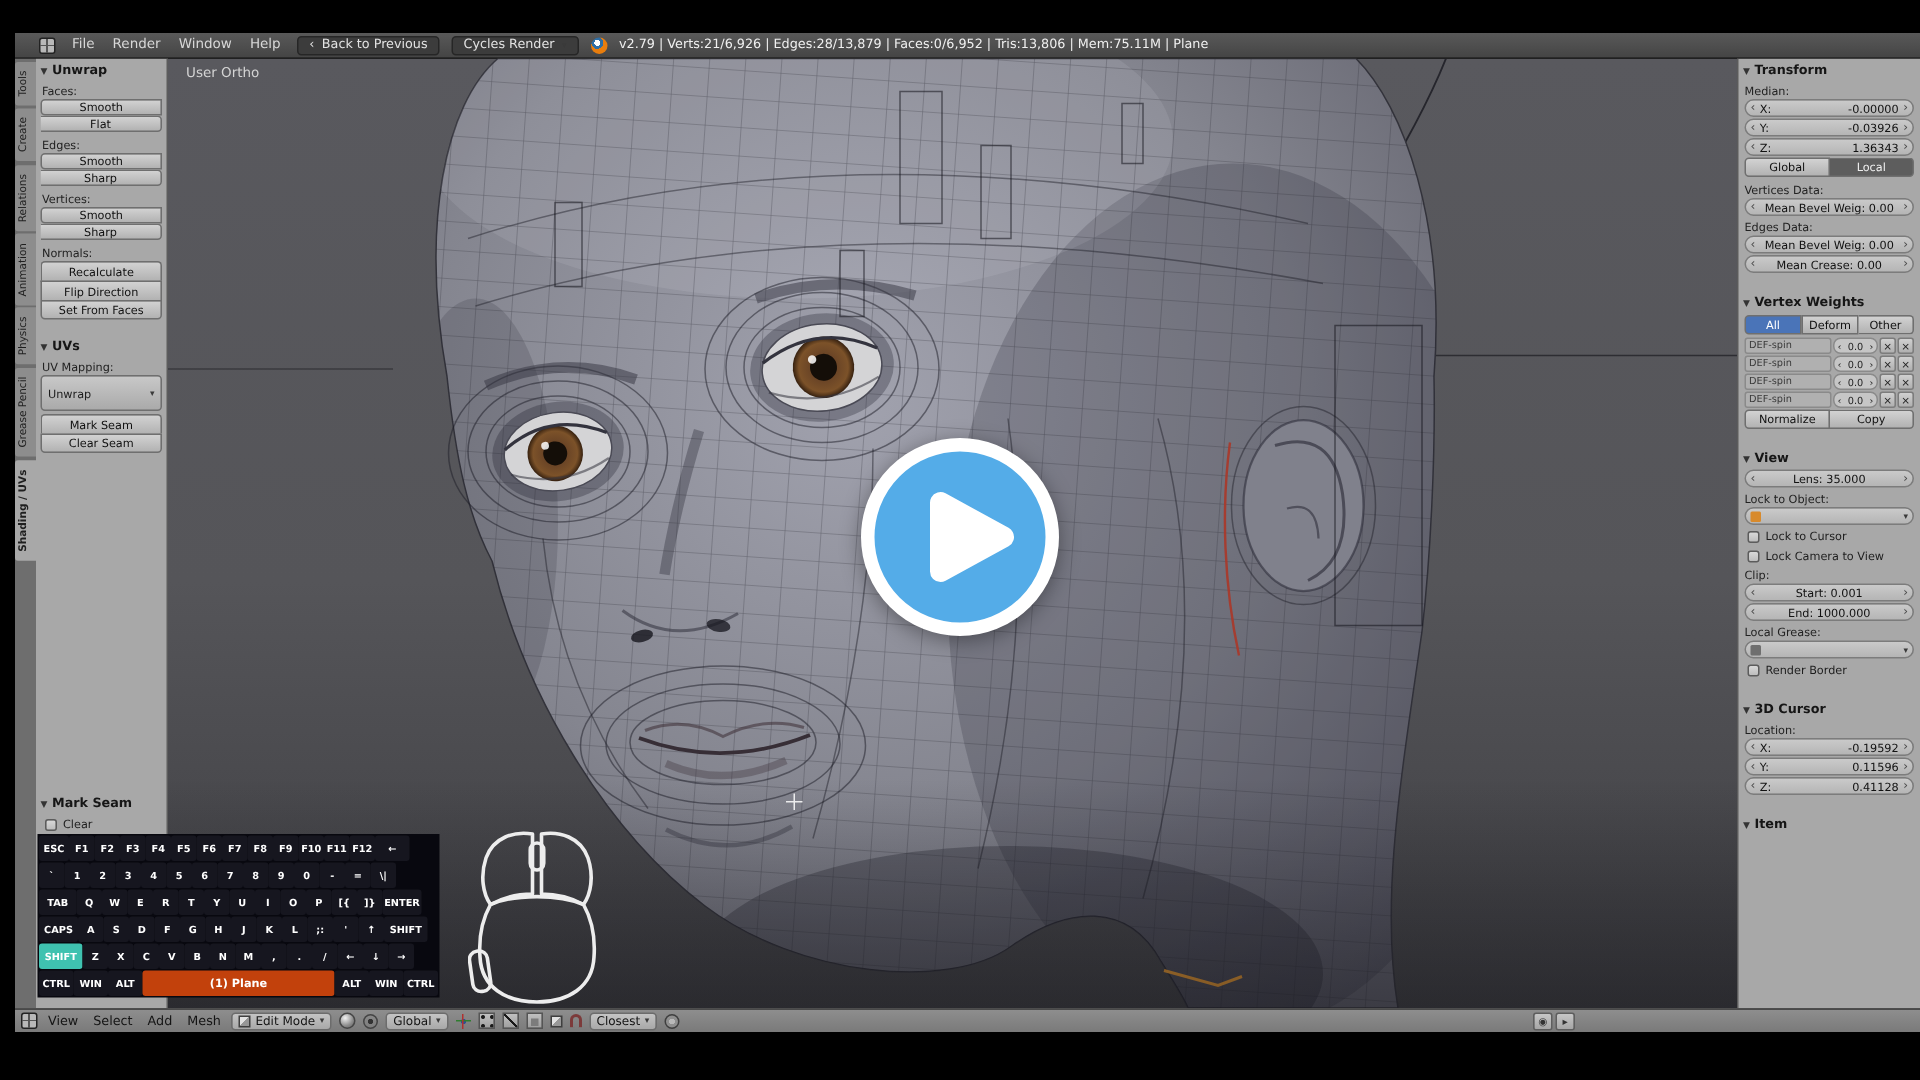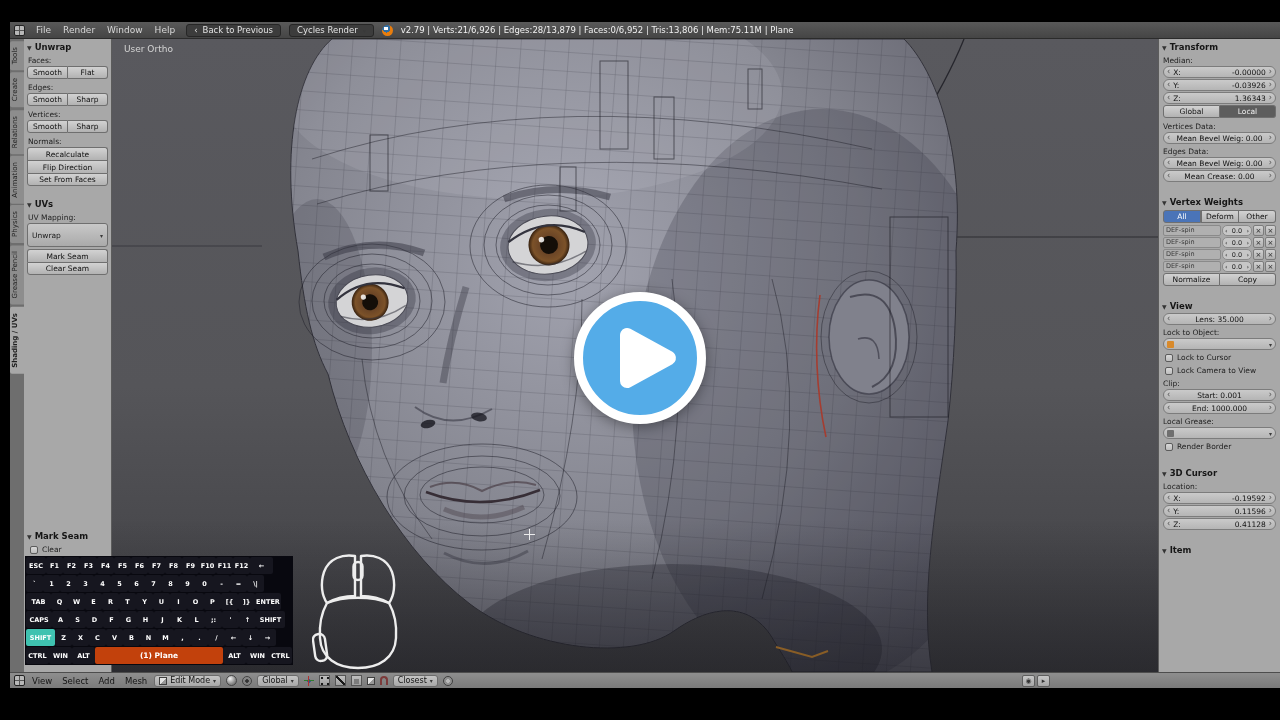--- a/index.html
+++ b/index.html
@@ -2,21 +2,21 @@
 <html><head>
 <meta charset="utf-8">
 <style>
   *{margin:0;padding:0;box-sizing:border-box;font-family:"DejaVu Sans","Liberation Sans",sans-serif;}
   html,body{width:1280px;height:720px;background:#000;overflow:hidden;}
   #stage{position:absolute;top:0;left:0;width:1280px;height:720px;background:#000;}
   .abs{position:absolute;}
 
   
   #topbar{left:10px;top:22px;width:1270px;height:17px;background:linear-gradient(#595959,#454545);
-    border-bottom:1px solid #2b2b2b;display:flex;align-items:center;gap:8px;padding:0 4px;
+    border-bottom:1px solid #2b2b2b;display:flex;align-items:center;gap:8px;padding:0 16px;
     font-size:9px;color:#d8d8d8;z-index:3;}
   .tmenu{padding:0 3px;color:#d8d8d8;cursor:default;}
   #back-btn,#engine{background:#3c3c3c;border:1px solid #262626;border-radius:3px;padding:1px 7px;
     font-size:8.5px;color:#e2e2e2;display:flex;gap:5px;align-items:center;height:13px;}
   #stats{color:#f0f0f0;font-size:8.5px;white-space:nowrap;}
   .grid-ico{width:11px;height:11px;border:1px solid #222;border-radius:2px;flex:none;
     background:
       linear-gradient(to right,transparent 4px,#555 4px 5px,transparent 5px),
       linear-gradient(to bottom,transparent 4px,#555 4px 5px,transparent 5px),#b8b8b8;}
   .blender-logo{width:11px;height:11px;border-radius:50%;flex:none;
@@ -30,21 +30,21 @@
   .vtab.active{background:#a8a8a8;font-weight:bold;}
 
   
   #shelf{left:24px;top:39px;width:88px;height:633px;background:#a8a8a8;border-right:1px solid #5c5c5c;
     font-size:8px;color:#1c1c1c;z-index:2;position:absolute;}
   #nprops{left:1158px;top:39px;width:122px;height:633px;background:#a8a8a8;border-left:1px solid #5c5c5c;
     font-size:8px;color:#1c1c1c;overflow:hidden;z-index:2;}
   .phead{display:flex;align-items:center;gap:3px;padding:3px 3px 2px;font-size:8.5px;color:#161616;font-weight:bold;}
   .phead .tri{font-size:6px;color:#333;font-weight:normal;}
   .plabel{padding:2px 4px 1px;font-size:7.5px;color:#222;}
-  .btn-row{display:flex;margin:0 3px 2px;}
+  .btn-row{display:flex;margin:0 3px 2px;flex-direction:column;}
   .tool-btn{flex:1;height:13px;display:flex;align-items:center;justify-content:center;
     background:linear-gradient(#d2d2d2,#b2b2b2);border:1px solid #6f6f6f;font-size:7.5px;color:#101010;}
   .btn-row .tool-btn:first-child{border-radius:3px 0 0 3px;}
   .btn-row .tool-btn:last-child{border-radius:0 3px 3px 0;border-left:0;}
   .stack{margin:0 3px 2px;}
   .stack .tool-btn{border-radius:0;border-bottom-width:0;}
   .stack .tool-btn:first-child{border-radius:3px 3px 0 0;}
   .stack .tool-btn:last-child{border-radius:0 0 3px 3px;border-bottom-width:1px;}
   .menu-btn{margin:0 3px 2px;height:13px;background:linear-gradient(#c8c8c8,#aaaaaa);border:1px solid #6f6f6f;
     border-radius:3px;display:flex;align-items:center;justify-content:space-between;padding:11px 4px;font-size:7.5px;}

